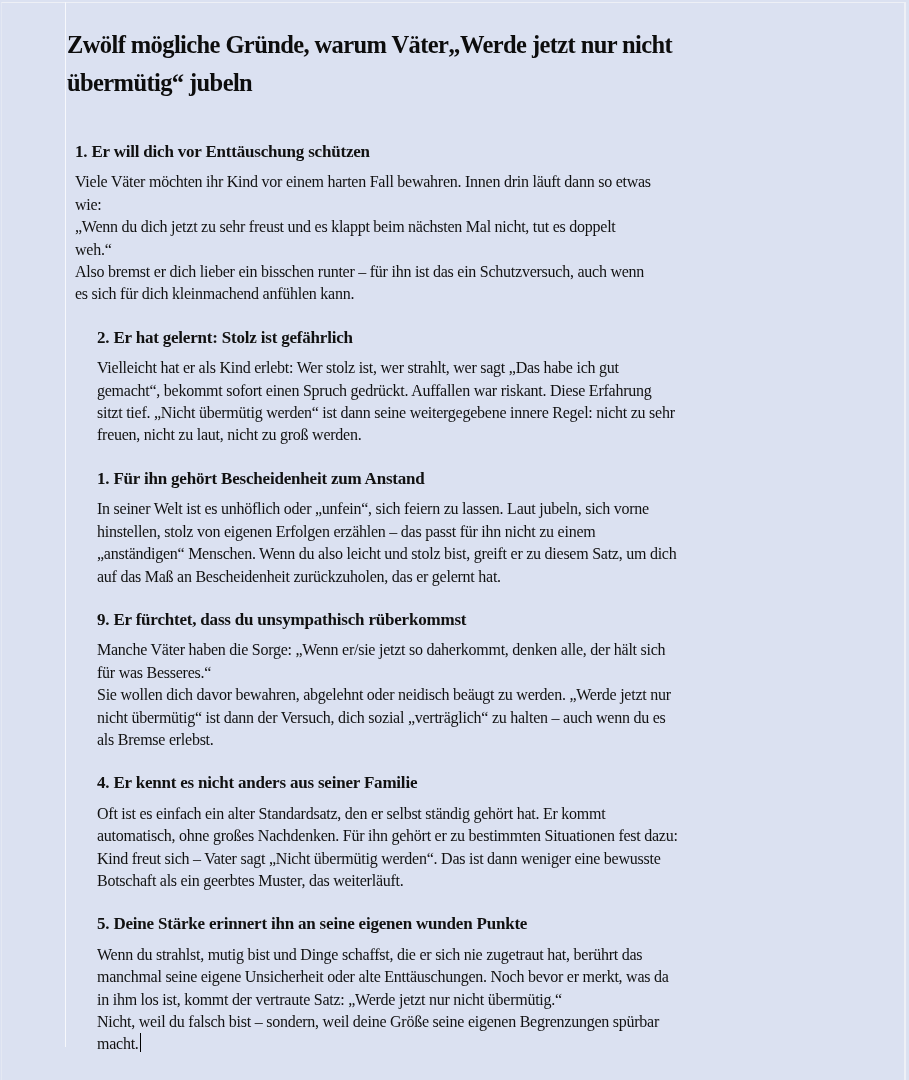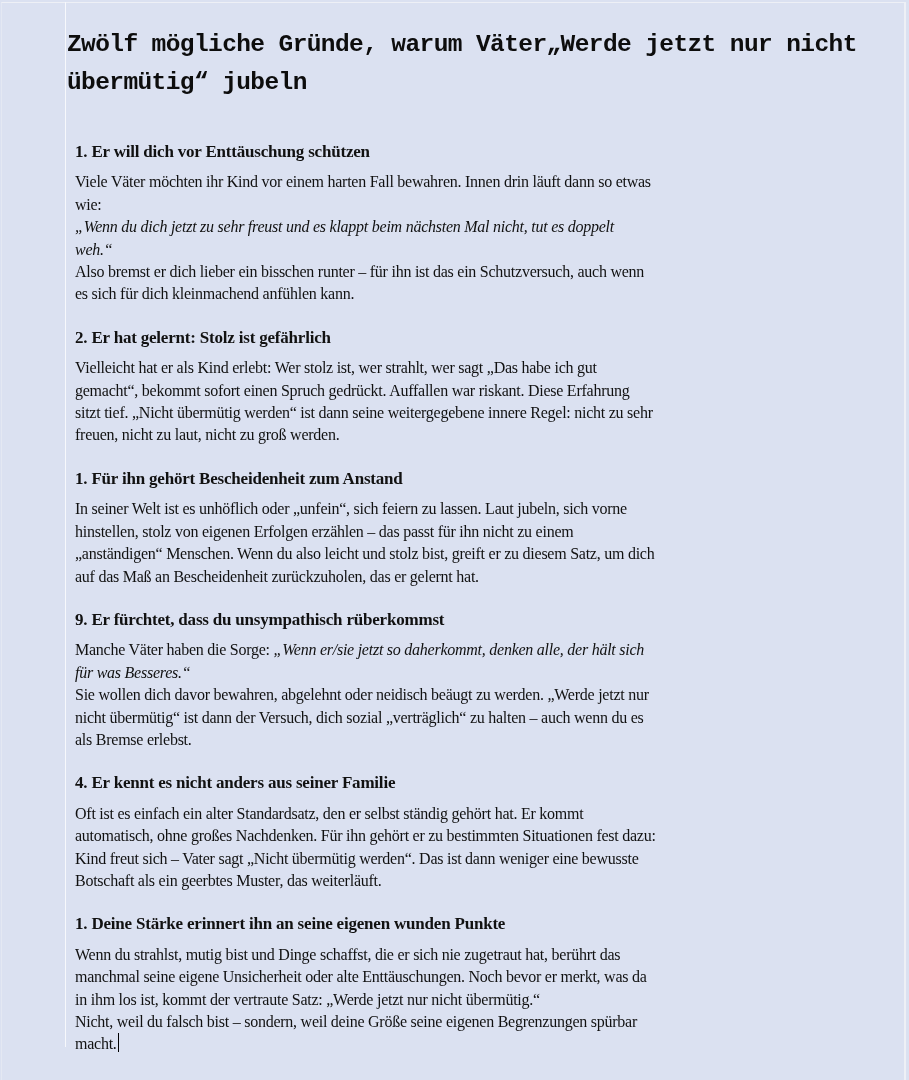--- a/index.html
+++ b/index.html
@@ -17,45 +17,45 @@
       border-right: 2px solid #eef0f6;
     }
     .margin-line {
       position: absolute; left: 65px; top: 2px; width: 1px; height: 1045px;
       background: #f7f8fc;
     }
     .doc {
       position: absolute; left: 67px; top: 26px; width: 800px;
     }
     .title {
-      font-family: Liberation Mono, monospace;
+      font-family: Liberation Serif, serif;
       font-weight: bold;
       font-size: 24.5px;
       line-height: 38px;
       letter-spacing: -0.6px;
       margin: 0;
       color: #0d0d0d;
     }
     .section { margin: 0; }
     .s1 { margin-top: 39px; }
-    .section + .section { margin-top: 21px; }
+    .section + .section { margin-top: 21px; padding-left: 22px; }
     .heading {
       font-weight: bold;
       font-size: 17px;
       line-height: 22.4px;
       margin: 8px;
       letter-spacing: -0.2px;
     }
     .para {
       font-size: 16px;
       line-height: 22.4px;
       margin: 8px;
       letter-spacing: -0.25px;
     }
-    .para .it { font-style: italic; }
+    .para .it { }
     .cursor {
       display: inline-block; width: 1.5px; height: 19px;
       background: #000; vertical-align: -3px; margin-left: 1px;
     }
   </style>
 </head>
 <body>
 
 <div class="frame"></div>
 <div class="margin-line"></div>
@@ -81,17 +81,17 @@
       </div>
       <div class="section">
         <p class="heading">9. Er fürchtet, dass du unsympathisch rüberkommst</p>
         <p class="para"><span>Manche Väter haben die Sorge: </span><span class="it">„Wenn er/sie jetzt so daherkommt, denken alle, der hält sich</span><br><span class="it">für was Besseres.“</span><br><span>Sie wollen dich davor bewahren, abgelehnt oder neidisch beäugt zu werden. „Werde jetzt nur</span><br><span>nicht übermütig“ ist dann der Versuch, dich sozial „verträglich“ zu halten – auch wenn du es</span><br><span>als Bremse erlebst.</span></p>
       </div>
       <div class="section">
         <p class="heading">4. Er kennt es nicht anders aus seiner Familie</p>
         <p class="para"><span>Oft ist es einfach ein alter Standardsatz, den er selbst ständig gehört hat. Er kommt</span><br><span>automatisch, ohne großes Nachdenken. Für ihn gehört er zu bestimmten Situationen fest dazu:</span><br><span>Kind freut sich – Vater sagt „Nicht übermütig werden“. Das ist dann weniger eine bewusste</span><br><span>Botschaft als ein geerbtes Muster, das weiterläuft.</span></p>
       </div>
       <div class="section">
-        <p class="heading">1. Deine Stärke erinnert ihn an seine eigenen wunden Punkte</p>
+        <p class="heading">5. Deine Stärke erinnert ihn an seine eigenen wunden Punkte</p>
         <p class="para"><span>Wenn du strahlst, mutig bist und Dinge schaffst, die er sich nie zugetraut hat, berührt das</span><br><span>manchmal seine eigene Unsicherheit oder alte Enttäuschungen. Noch bevor er merkt, was da</span><br><span>in ihm los ist, kommt der vertraute Satz: „Werde jetzt nur nicht übermütig.“</span><br><span>Nicht, weil du falsch bist – sondern, weil deine Größe seine eigenen Begrenzungen spürbar</span><br><span>macht.</span><span class="cursor"></span></p>
       </div>
     </div>
 </div>
 
 </body></html>

